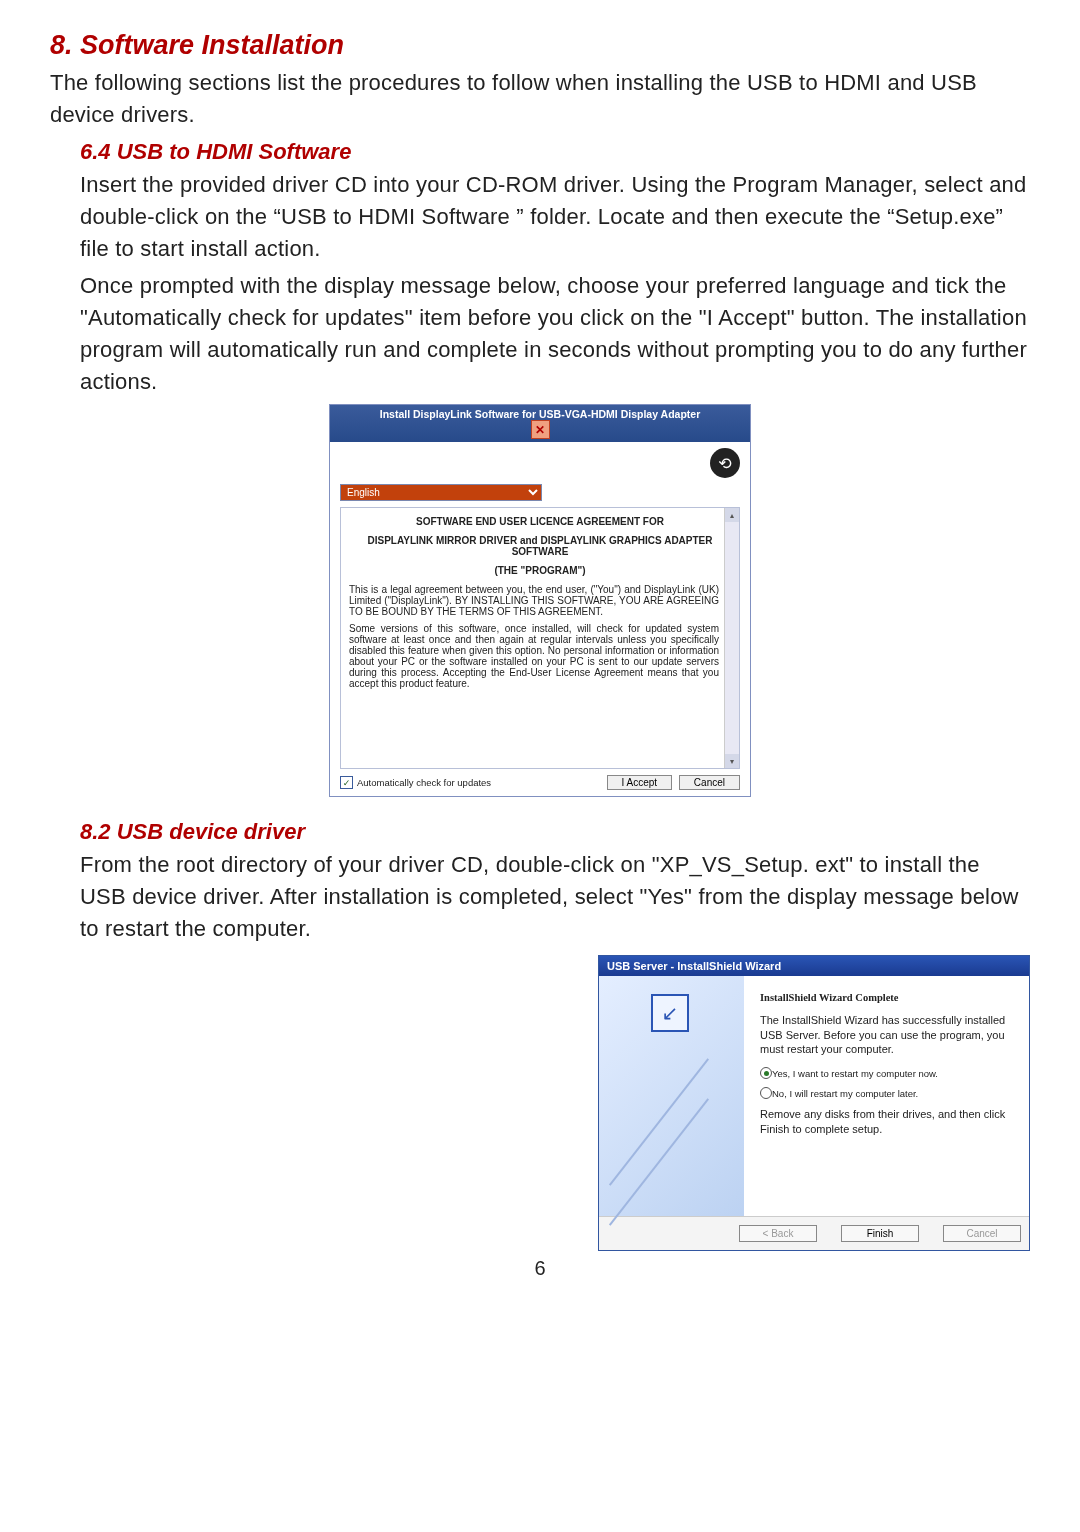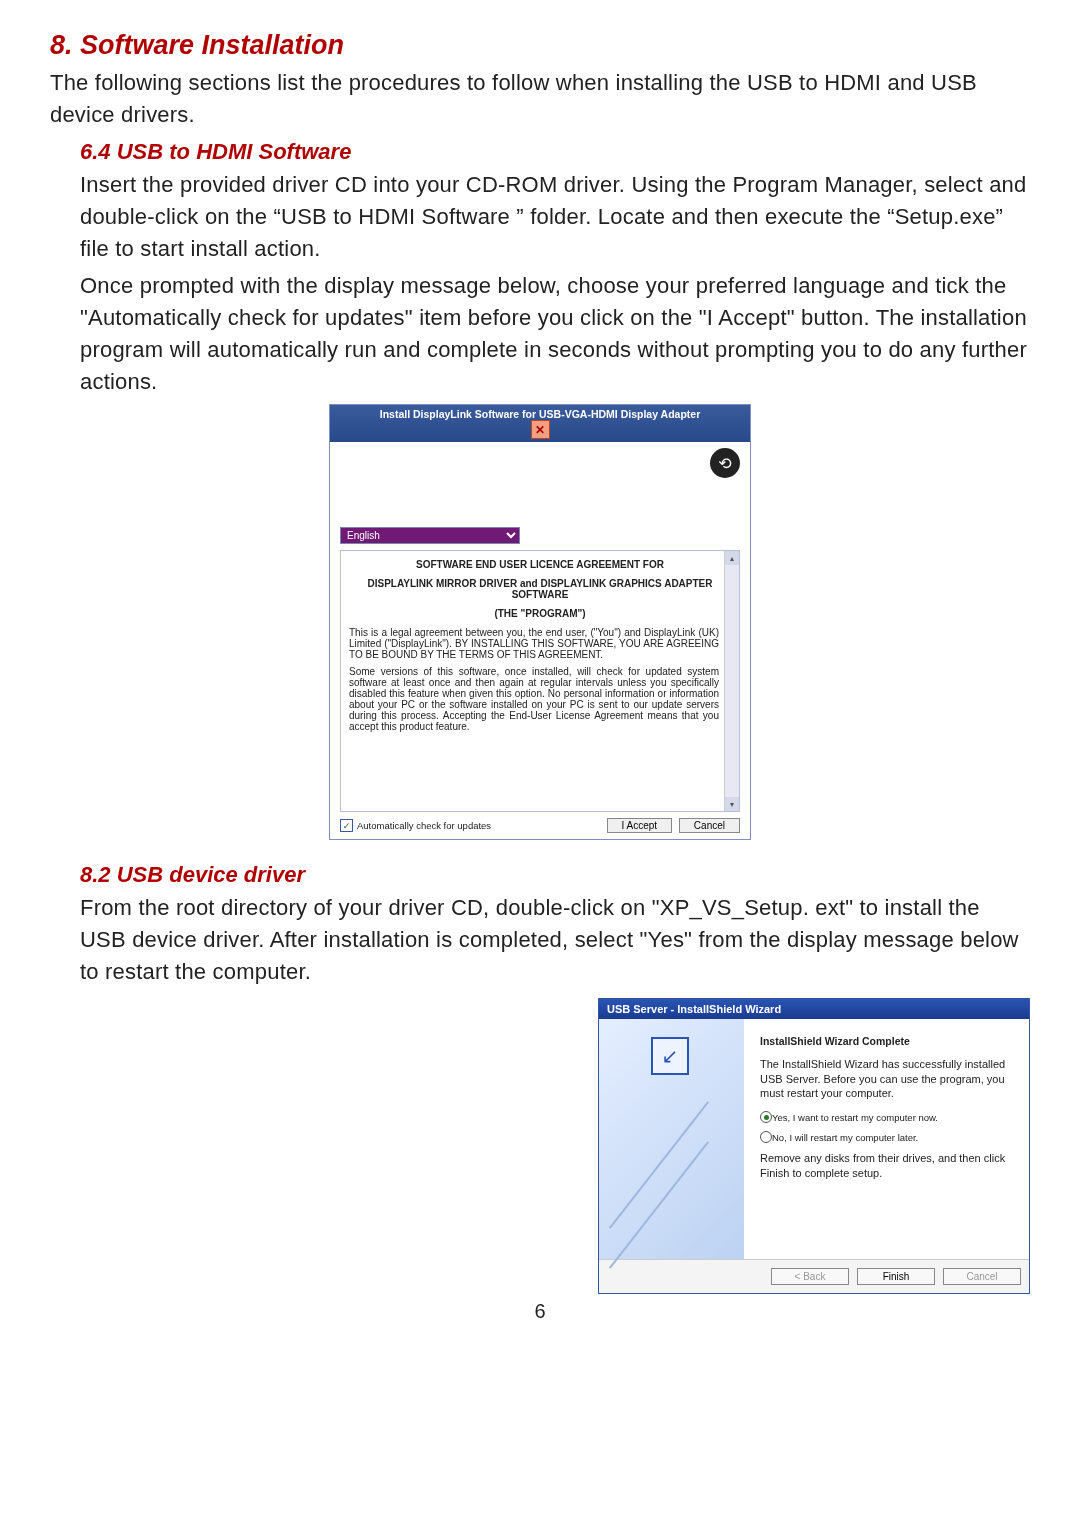--- a/index.html
+++ b/index.html
@@ -79,27 +79,26 @@
     width: 30px; height: 30px;
     border-radius: 50%;
     background: #222; color: #fff;
     display: inline-flex; align-items: center; justify-content: center;
     font-size: 16px;
   }
   .dlg1-lang {
     margin: 4px 10px 6px 10px;
   }
   .dlg1-lang select {
-    width: 180px;
-    background: #701a75;
+    width: 202px;
+    background: #c2410c;
     color: #fff;
     font-size: 10px;
     border: 1px solid #7a88b0;
     padding: 1px 2px;
-    margin-top: 43px;
   }
   .dlg1-eula {
     margin: 0 10px;
     border: 1px solid #b8c0d8;
     padding: 6px 8px;
     height: 248px;
     position: relative;
     overflow: hidden;
     font-size: 10px;
   }
@@ -173,38 +172,38 @@
     width: 160px; height:2px;
   }
   .dlg2-left .slash1 { top:145px; left:-20px; }
   .dlg2-left .slash2 { top:185px; left:-20px; }
   .dlg2-right {
     flex:1;
     background:#fff;
     padding: 16px 16px 8px 16px;
   }
   .dlg2-right .heading {
-    font-weight:bold; margin-bottom:10px; font-size:10.5px;
+    font-weight:bold; margin-bottom:10px; font-size:10.5px;font-family:Liberation Serif, serif;
   }
   .dlg2-right .para { margin-bottom:10px; font-size:11px; line-height:1.35; }
   .dlg2-right .radio-row {
     display:flex; align-items:center; font-size:9.5px; margin: 8px 0;
   }
   .dlg2-right .radio {
     width:10px; height:10px; border:1px solid #555; border-radius:50%;
     display:inline-flex; align-items:center; justify-content:center;
   }
   .dlg2-right .radio.selected::after{
     content:""; width:5px; height:5px; border-radius:50%; background:#2a7a2a;
   }
   .dlg2-footer {
     background:#f4f4f4;
     border-top:1px solid #ccc;
     padding:8px;
-    display:flex; justify-content:flex-end; gap:8px;
+    display:flex; justify-content:flex-end; gap:24px;
   }
   .dlg2-footer button {
     font-family: Tahoma, Arial, sans-serif;
     font-size: 10px;
     width: 78px;
     padding: 2px 0;
     border: 1px solid #888;
     background:#f8f8f8;
   }
   .dlg2-footer button.disabled { color:#999; }

